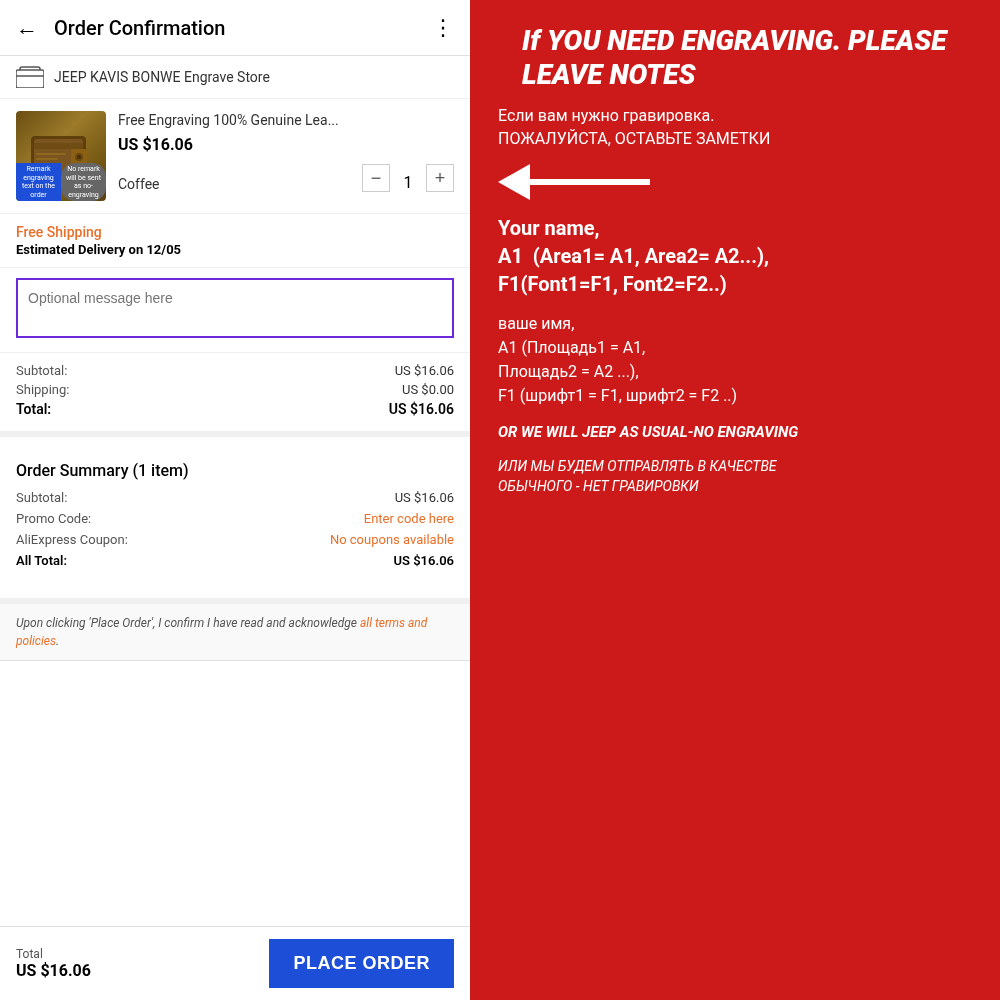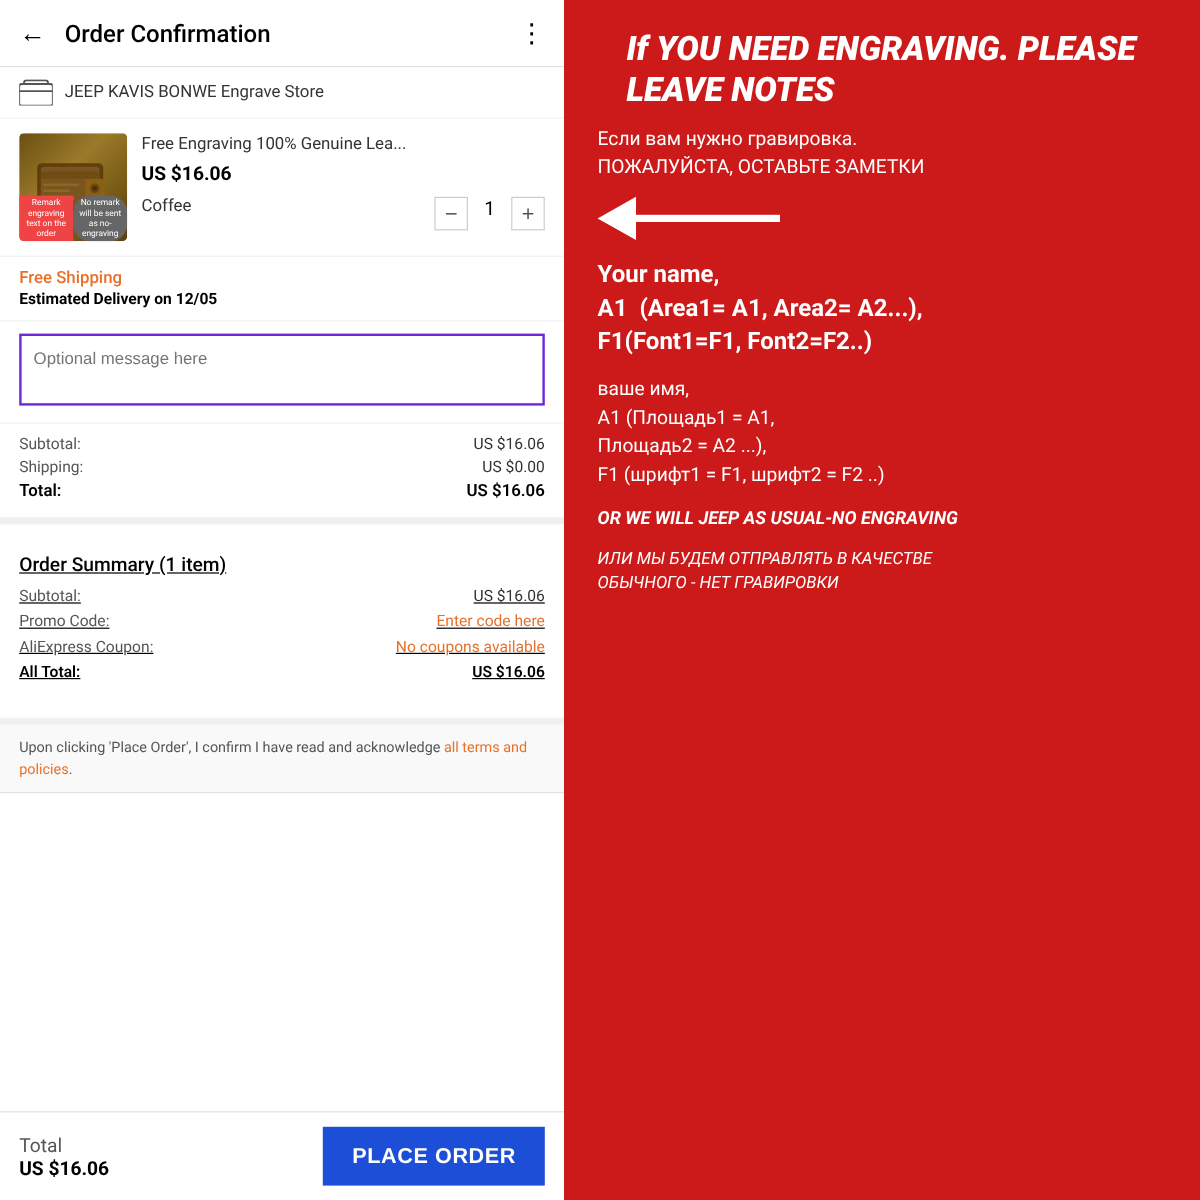--- a/index.html
+++ b/index.html
@@ -96,21 +96,21 @@
     }
     .wallet-svg { width: 70px; height: 70px; }
     .product-badges {
       position: absolute;
       bottom: 0;
       left: 0;
       right: 0;
       display: flex;
     }
     .badge-red {
-      background: #ef4444;
+      background: #1d4ed8;
       color: #fff;
       font-size: 7px;
       padding: 2px 3px;
       flex: 1;
       text-align: center;
       line-height: 1.2;
     }
     .badge-gray {
       background: #666;
       color: #fff;
@@ -129,21 +129,21 @@
       margin-bottom: 6px;
     }
     .product-price {
       font-size: 16px;
       font-weight: 700;
       color: #000;
       margin-bottom: 10px;
     }
     .variant-qty-row {
       display: flex;
-      align-items: flex-start;
+      align-items: flex-end;
       gap: 8px;
     }
     .variant-label {
       font-size: 14px;
       color: #333;
       flex: 1;
     }
     .qty-btn {
       width: 28px;
       height: 28px;
@@ -221,21 +221,20 @@
     .total-row.grand .total-value {
       font-weight: 600;
       color: #000;
       font-size: 14px;
     }
 
     
     .order-summary-section {
       padding: 24px 16px;
       border-bottom: 6px solid #f0f0f0;
-      text-decoration: underline;
     }
     .order-summary-title {
       font-size: 16px;
       font-weight: 500;
       color: #000;
       margin-bottom: 10px;
     }
     .summary-row {
       display: flex;
       justify-content: space-between;
@@ -261,37 +260,38 @@
     
     .terms-section {
       padding: 10px 16px;
       background: #f9f9f9;
       border-bottom: 1px solid #e0e0e0;
     }
     .terms-text {
       font-size: 12px;
       color: #555;
       line-height: 1.5;
+      font-style: italic;
     }
     .terms-link {
       color: #e8702a;
     }
 
     
     .bottom-bar {
       display: flex;
       align-items: center;
       justify-content: space-between;
       padding: 12px 16px;
       background: #fff;
       border-top: 1px solid #e0e0e0;
       margin-top: auto;
     }
     .bottom-total-label {
-      font-size: 16px;
+      font-size: 12px;
       color: #555;
     }
     .bottom-total-amount {
       font-size: 16px;
       font-weight: 700;
       color: #000;
     }
     .place-order-btn {
       background: #1d4ed8;
       color: #fff;

